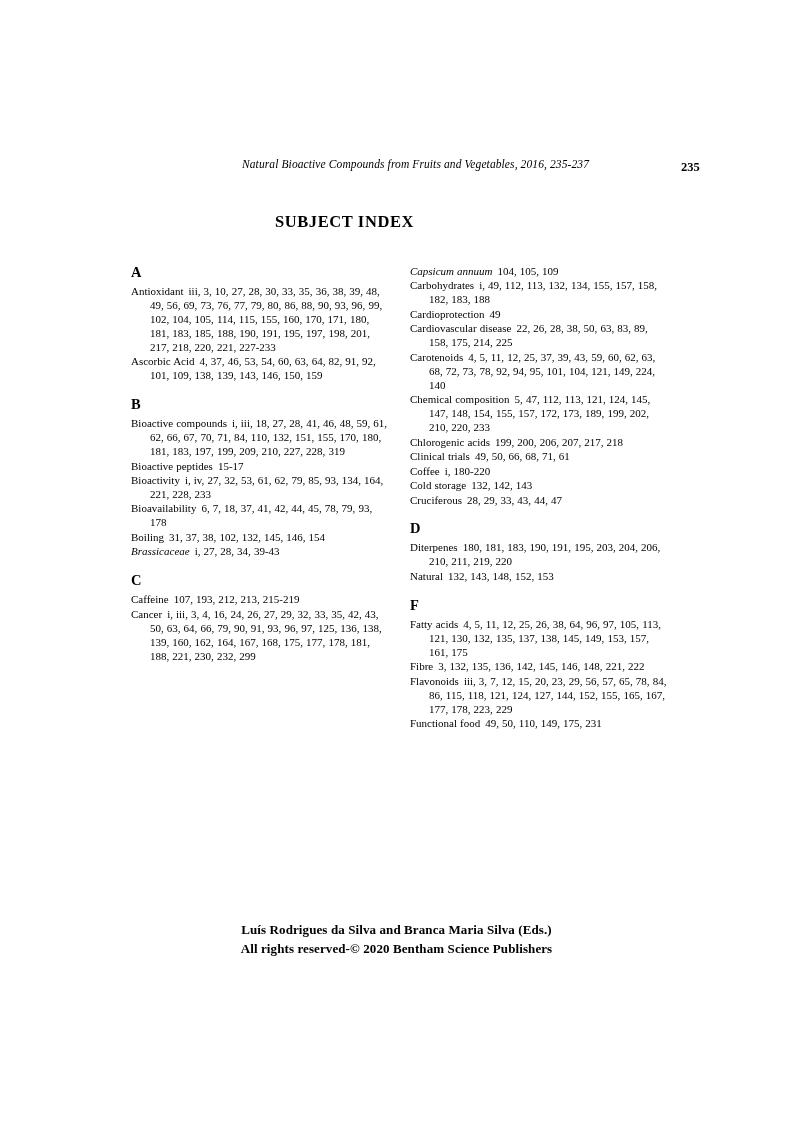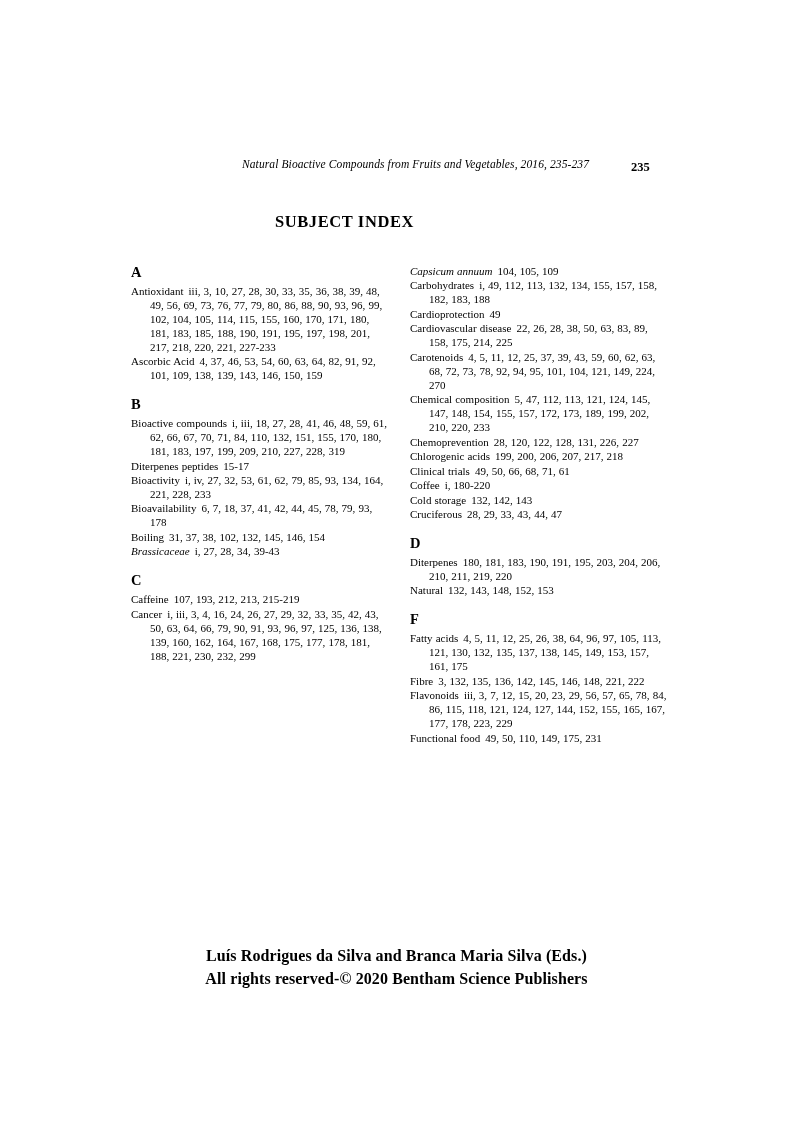--- a/index.html
+++ b/index.html
@@ -27,21 +27,21 @@
     top: 158px;
     width: 420px;
     font-size: 11.5px;
     font-weight: normal;
     font-style: italic;
     letter-spacing: 0.1px;
     margin-left: 46px;
   }
   .page-number {
     position: absolute;
-    left: 631px;
+    left: 681px;
     top: 160px;
     font-size: 12.5px;
     font-weight: bold;
   }
   .index-title {
     position: absolute;
     left: 0;
     top: 212px;
     width: 689px;
     text-align: center;
@@ -84,61 +84,59 @@
   .entry .term { }
   .entry .term.italic { font-style: italic; }
   .entry .gap { display: inline-block; width: 5px; }
 
   .footer {
     position: absolute;
     left: 0;
     top: 921px;
     width: 793px;
     text-align: center;
-    font-size: 16px;
+    font-size: 13px;
     font-weight: bold;
     line-height: 1.45;
-    margin-top: 23px;
   }
   .footer div { letter-spacing: 0.1px; }
 </style>
 </head>
 <body>
 
 <div class="page">
 
   <div class="running-head">Natural Bioactive Compounds from Fruits and Vegetables, 2016, 235-237</div>
   <div class="page-number">235</div>
 
   <div class="index-title">SUBJECT INDEX</div>
 
   <div class="columns">
     <div class="col col-left" id="col-left">
         <div class="letter">A</div>
         <div class="entry"><span class="term">Antioxidant</span><span class="gap"></span><span class="locators">iii, 3, 10, 27, 28, 30, 33, 35, 36, 38, 39, 48, 49, 56, 69, 73, 76, 77, 79, 80, 86, 88, 90, 93, 96, 99, 102, 104, 105, 114, 115, 155, 160, 170, 171, 180, 181, 183, 185, 188, 190, 191, 195, 197, 198, 201, 217, 218, 220, 221, 227-233</span></div>
         <div class="entry"><span class="term">Ascorbic Acid</span><span class="gap"></span><span class="locators">4, 37, 46, 53, 54, 60, 63, 64, 82, 91, 92, 101, 109, 138, 139, 143, 146, 150, 159</span></div>
         <div class="letter spaced">B</div>
         <div class="entry"><span class="term">Bioactive compounds</span><span class="gap"></span><span class="locators">i, iii, 18, 27, 28, 41, 46, 48, 59, 61, 62, 66, 67, 70, 71, 84, 110, 132, 151, 155, 170, 180, 181, 183, 197, 199, 209, 210, 227, 228, 319</span></div>
-        <div class="entry"><span class="term">Diterpenes peptides</span><span class="gap"></span><span class="locators">15-17</span></div>
+        <div class="entry"><span class="term">Bioactive peptides</span><span class="gap"></span><span class="locators">15-17</span></div>
         <div class="entry"><span class="term">Bioactivity</span><span class="gap"></span><span class="locators">i, iv, 27, 32, 53, 61, 62, 79, 85, 93, 134, 164, 221, 228, 233</span></div>
         <div class="entry"><span class="term">Bioavailability</span><span class="gap"></span><span class="locators">6, 7, 18, 37, 41, 42, 44, 45, 78, 79, 93, 178</span></div>
         <div class="entry"><span class="term">Boiling</span><span class="gap"></span><span class="locators">31, 37, 38, 102, 132, 145, 146, 154</span></div>
         <div class="entry"><span class="term italic">Brassicaceae</span><span class="gap"></span><span class="locators">i, 27, 28, 34, 39-43</span></div>
         <div class="letter spaced">C</div>
         <div class="entry"><span class="term">Caffeine</span><span class="gap"></span><span class="locators">107, 193, 212, 213, 215-219</span></div>
         <div class="entry"><span class="term">Cancer</span><span class="gap"></span><span class="locators">i, iii, 3, 4, 16, 24, 26, 27, 29, 32, 33, 35, 42, 43, 50, 63, 64, 66, 79, 90, 91, 93, 96, 97, 125, 136, 138, 139, 160, 162, 164, 167, 168, 175, 177, 178, 181, 188, 221, 230, 232, 299</span></div>
       </div>
     <div class="col col-right" id="col-right">
         <div class="entry"><span class="term italic">Capsicum annuum</span><span class="gap"></span><span class="locators">104, 105, 109</span></div>
         <div class="entry"><span class="term">Carbohydrates</span><span class="gap"></span><span class="locators">i, 49, 112, 113, 132, 134, 155, 157, 158, 182, 183, 188</span></div>
         <div class="entry"><span class="term">Cardioprotection</span><span class="gap"></span><span class="locators">49</span></div>
         <div class="entry"><span class="term">Cardiovascular disease</span><span class="gap"></span><span class="locators">22, 26, 28, 38, 50, 63, 83, 89, 158, 175, 214, 225</span></div>
-        <div class="entry"><span class="term">Carotenoids</span><span class="gap"></span><span class="locators">4, 5, 11, 12, 25, 37, 39, 43, 59, 60, 62, 63, 68, 72, 73, 78, 92, 94, 95, 101, 104, 121, 149, 224, 270</span></div>
+        <div class="entry"><span class="term">Carotenoids</span><span class="gap"></span><span class="locators">4, 5, 11, 12, 25, 37, 39, 43, 59, 60, 62, 63, 68, 72, 73, 78, 92, 94, 95, 101, 104, 121, 149, 224, 140</span></div>
         <div class="entry"><span class="term">Chemical composition</span><span class="gap"></span><span class="locators">5, 47, 112, 113, 121, 124, 145, 147, 148, 154, 155, 157, 172, 173, 189, 199, 202, 210, 220, 233</span></div>
-        <div class="entry"><span class="term">Chemoprevention</span><span class="gap"></span><span class="locators">28, 120, 122, 128, 131, 226, 227</span></div>
         <div class="entry"><span class="term">Chlorogenic acids</span><span class="gap"></span><span class="locators">199, 200, 206, 207, 217, 218</span></div>
         <div class="entry"><span class="term">Clinical trials</span><span class="gap"></span><span class="locators">49, 50, 66, 68, 71, 61</span></div>
         <div class="entry"><span class="term">Coffee</span><span class="gap"></span><span class="locators">i, 180-220</span></div>
         <div class="entry"><span class="term">Cold storage</span><span class="gap"></span><span class="locators">132, 142, 143</span></div>
         <div class="entry"><span class="term">Cruciferous</span><span class="gap"></span><span class="locators">28, 29, 33, 43, 44, 47</span></div>
         <div class="letter spaced">D</div>
         <div class="entry"><span class="term">Diterpenes</span><span class="gap"></span><span class="locators">180, 181, 183, 190, 191, 195, 203, 204, 206, 210, 211, 219, 220</span></div>
         <div class="entry"><span class="term">Natural</span><span class="gap"></span><span class="locators">132, 143, 148, 152, 153</span></div>
         <div class="letter spaced">F</div>
         <div class="entry"><span class="term">Fatty acids</span><span class="gap"></span><span class="locators">4, 5, 11, 12, 25, 26, 38, 64, 96, 97, 105, 113, 121, 130, 132, 135, 137, 138, 145, 149, 153, 157, 161, 175</span></div>

